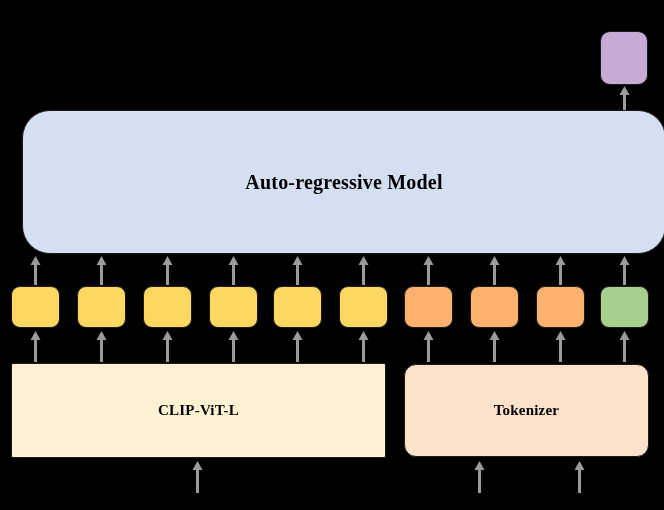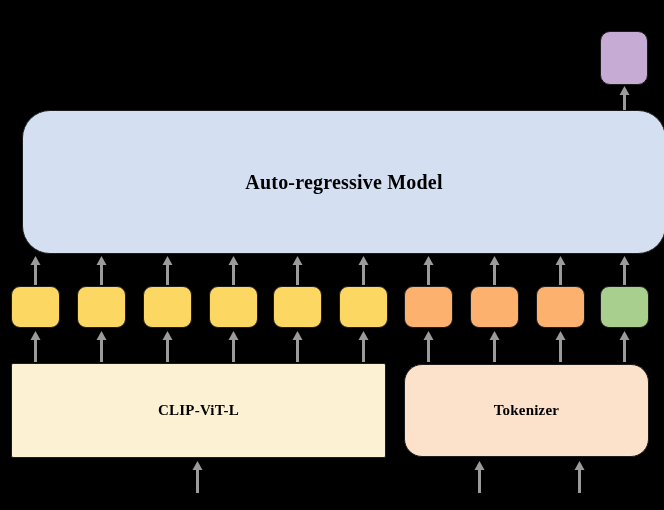--- a/index.html
+++ b/index.html
@@ -52,21 +52,21 @@
     height: 95px;
     border-radius: 2px;
     background: #fcf1d2;
     font-size: 15px;
   }
   .panel-text {
     left: 404px;
     top: 364px;
     width: 245px;
     height: 93px;
-    border-radius: 18px;
+    border-radius: 12px;
     background: #fce2cb;
     font-size: 15px;
   }
 
   
   .token-output {
     left: 600px;
     top: 31px;
     width: 48px;
     height: 54px;

